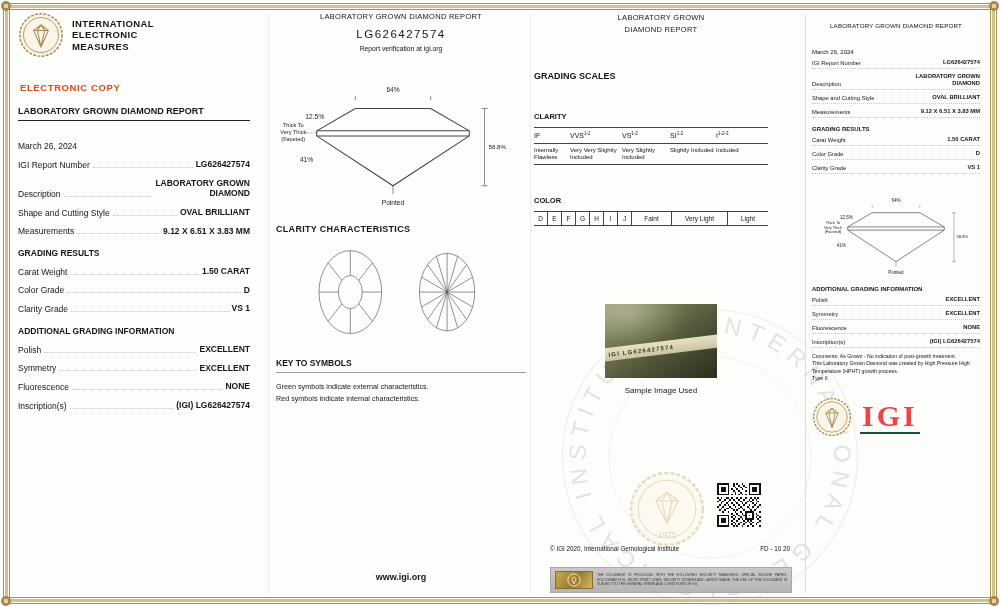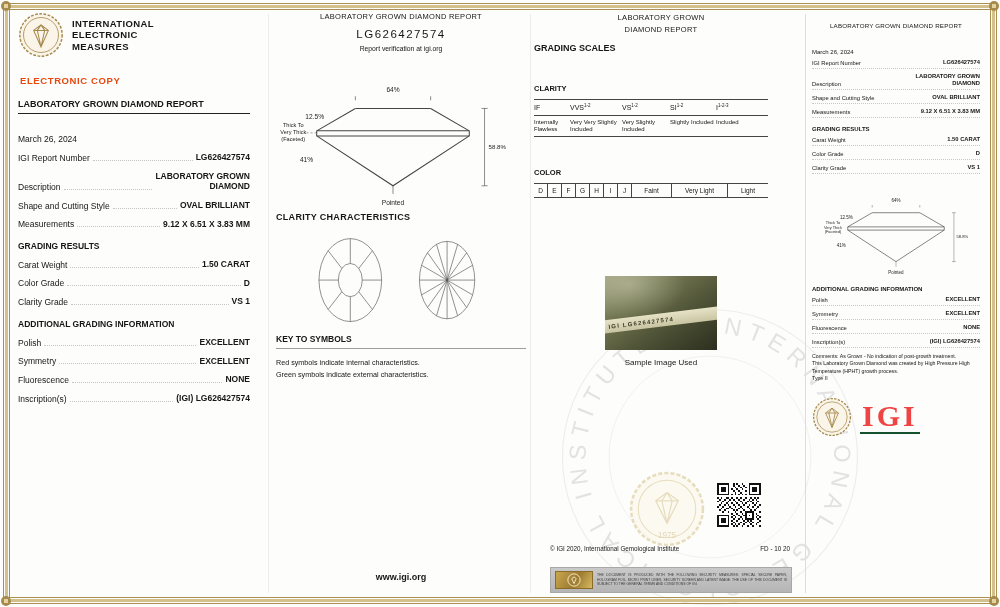--- a/index.html
+++ b/index.html
@@ -18,51 +18,51 @@
   .fold{position:absolute;top:14px;bottom:14px;width:0;border-left:1px solid #ececec;z-index:0}
 
   
   .wm-ring{position:absolute;left:545px;top:292px;z-index:0;opacity:.9}
   .wm-seal{position:absolute;left:628px;top:470px;z-index:0;opacity:.55}
 
   
   .p-left{position:absolute;left:18px;top:12px;width:232px;z-index:2}
   .logo-row{display:flex;gap:8px;align-items:center}
   .org{font-weight:bold;font-size:9.5px;line-height:1.2;letter-spacing:.4px}
-  .ecopy{color:#e8470f;font-weight:bold;font-size:9.5px;letter-spacing:.6px;margin:17px 0 0 2px}
+  .ecopy{color:#e8470f;font-weight:bold;font-size:9.5px;letter-spacing:.6px;margin:24px 0 0 2px}
   .lr-title{font-weight:bold;font-size:9px;margin-top:13px;padding-bottom:4px;border-bottom:1px solid #222}
   .date{font-size:8.5px;margin-top:20px}
   .kv{display:flex;align-items:flex-end;font-size:8.5px;margin-top:8px}
   .kv .lbl{white-space:nowrap}
   .kv .lead{flex:1;border-bottom:1px dotted #c6c6c6;margin:0 3px 2px 3px;min-width:6px}
   .kv .val{font-weight:bold;text-align:right;white-space:pre-line;line-height:1.25}
   .sect{font-weight:bold;font-size:8.5px;margin-top:12px}
   .comments{font-size:7.8px;line-height:1.4;margin-top:8px;white-space:pre-line}
 
   
   .p-center{position:absolute;left:276px;top:12px;width:250px;z-index:2}
   .c-head{text-align:center}
   .c-title{font-size:7.5px;letter-spacing:.3px}
   .c-num{font-size:11.5px;letter-spacing:1.5px;margin-top:7px}
   .c-ver{font-size:6.8px;margin-top:5px}
   .h2{font-weight:bold;font-size:9px;letter-spacing:.3px}
   .prop-wrap{margin-top:30px}
   .prop-svg{width:234px;margin-top:8px;display:block}
-  .cc-wrap{margin-top:0}
+  .cc-wrap{margin-top:12px}
   .cc-svg{width:212px;margin:12px auto 0;display:block}
-  .key-wrap{margin-top:8px}
+  .key-wrap{margin-top:20px}
   .key-head{font-weight:bold;font-size:8.5px;padding-bottom:4px;border-bottom:1px solid #9d9d9d}
   .key-lines{font-size:7.2px;line-height:1.55;margin-top:8px}
   .website{position:absolute;left:276px;top:572px;width:250px;text-align:center;
            font-weight:bold;font-size:9px;z-index:2}
 
   
   .p-scales{position:absolute;left:534px;top:12px;width:254px;z-index:2}
   .s-head{text-align:center;font-size:7.5px;line-height:1.55;white-space:pre-line;letter-spacing:.3px}
-  .gs-title{font-weight:bold;font-size:9px;margin-top:8px}
+  .gs-title{font-weight:bold;font-size:9px;margin-top:36px}
   .sub{font-weight:bold;font-size:7.5px;margin-top:31px}
   .ctable{margin-top:6px;border-top:1px solid #444;border-bottom:1px solid #444;width:234px}
   .crow{display:flex}
   .crow.grades{border-bottom:1px solid #444}
   .ccell{padding:3px 2px 3px 0;font-size:7px}
   .ccell sup{font-size:4.5px}
   .w1{width:36px}.w2{width:52px}.w3{width:48px}.w4{width:46px}.w5{width:40px}
   .lab{font-size:6px;line-height:1.2}
   .colortable{display:flex;margin-top:6px;border-top:1px solid #444;border-bottom:1px solid #444;width:234px}
   .colcell{border-right:1px solid #444;text-align:center;font-size:6.5px;padding:3px 0}
@@ -251,22 +251,22 @@
           <path d="M94 50 L73 50 M84 81.8 L69.2 62.7 M60 95 L60 68 M36 81.8 L50.8 62.7 M26 50 L47 50 M36 18.2 L50.8 37.3 M60 5 L60 32 M84 18.2 L69.2 37.3"></path>
           <ellipse cx="165" cy="50" rx="30" ry="42"></ellipse>
           <path d="M165 50 L195 50 M165 50 L192.7 66.1 M165 50 L186.2 79.7 M165 50 L176.5 88.8 M165 50 L165 92 M165 50 L153.5 88.8 M165 50 L143.8 79.7 M165 50 L137.3 66.1 M165 50 L135 50 M165 50 L137.3 33.9 M165 50 L143.8 20.3 M165 50 L153.5 11.2 M165 50 L165 8 M165 50 L176.5 11.2 M165 50 L186.2 20.3 M165 50 L192.7 33.9"></path>
         </g>
       </svg>
     </div>
 
     <div class="key-wrap">
       <div class="key-head">KEY TO SYMBOLS</div>
       <div class="key-lines">
+        <div>Green symbols indicate external characteristics.</div>
         <div>Red symbols indicate internal characteristics.</div>
-        <div>Green symbols indicate external characteristics.</div>
       </div>
     </div>
   </div>
   <div class="website">www.igi.org</div>
 
   <div class="p-scales">
     <div class="s-head">LABORATORY GROWN
 DIAMOND REPORT</div>
     <div class="gs-title">GRADING SCALES</div>
 

